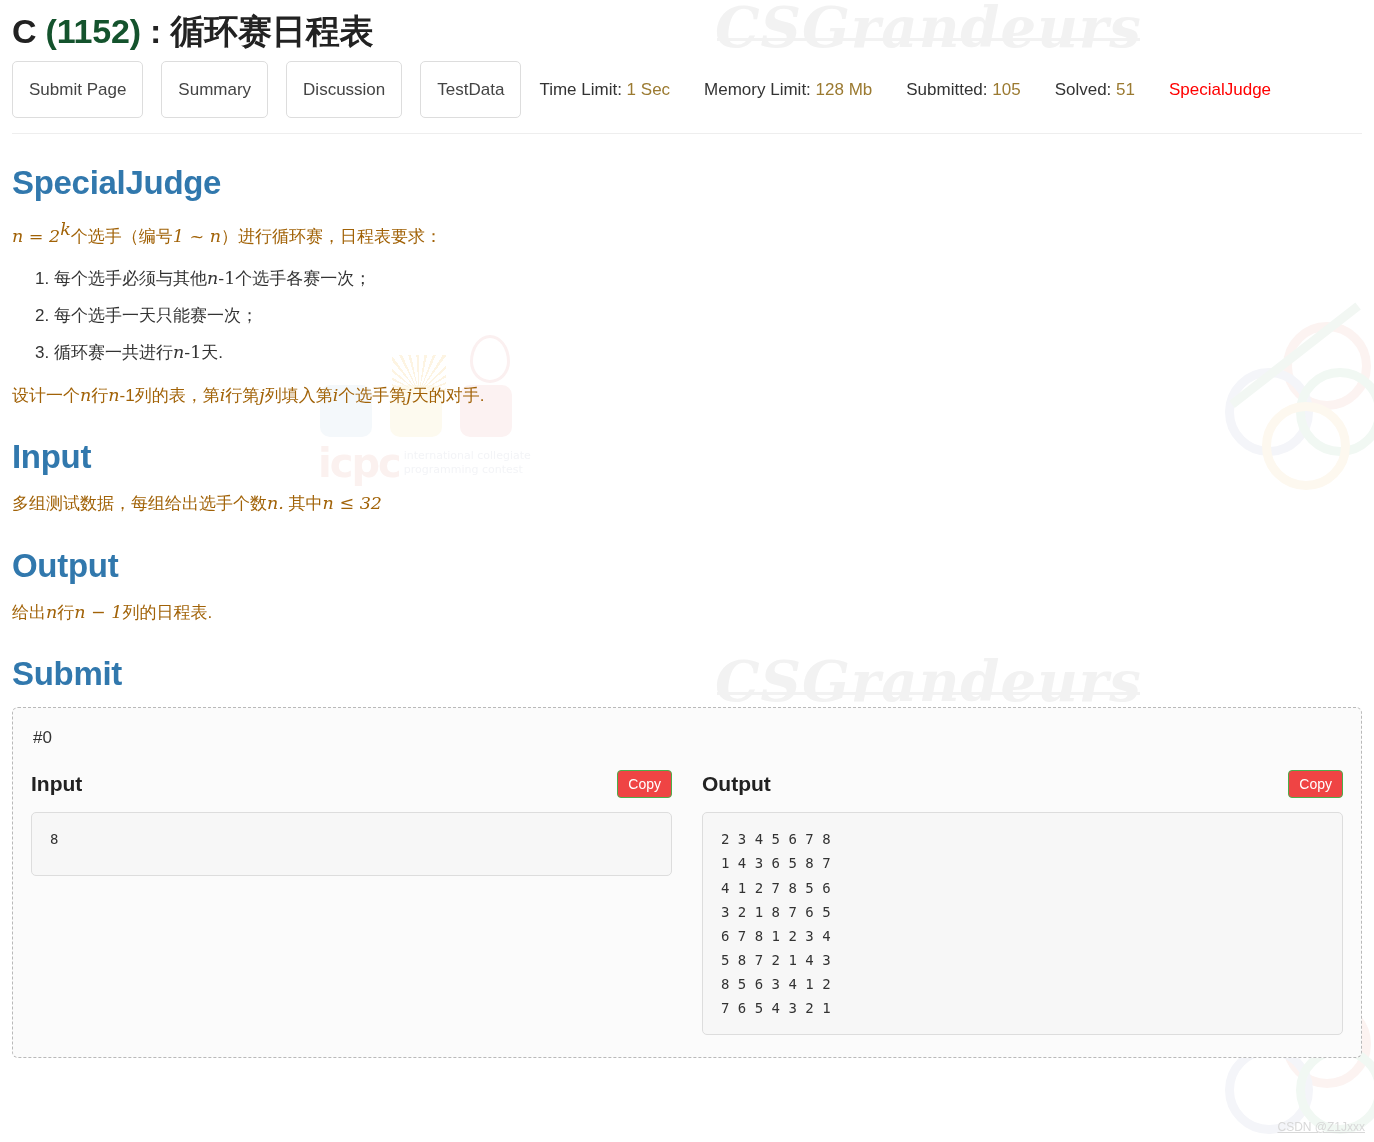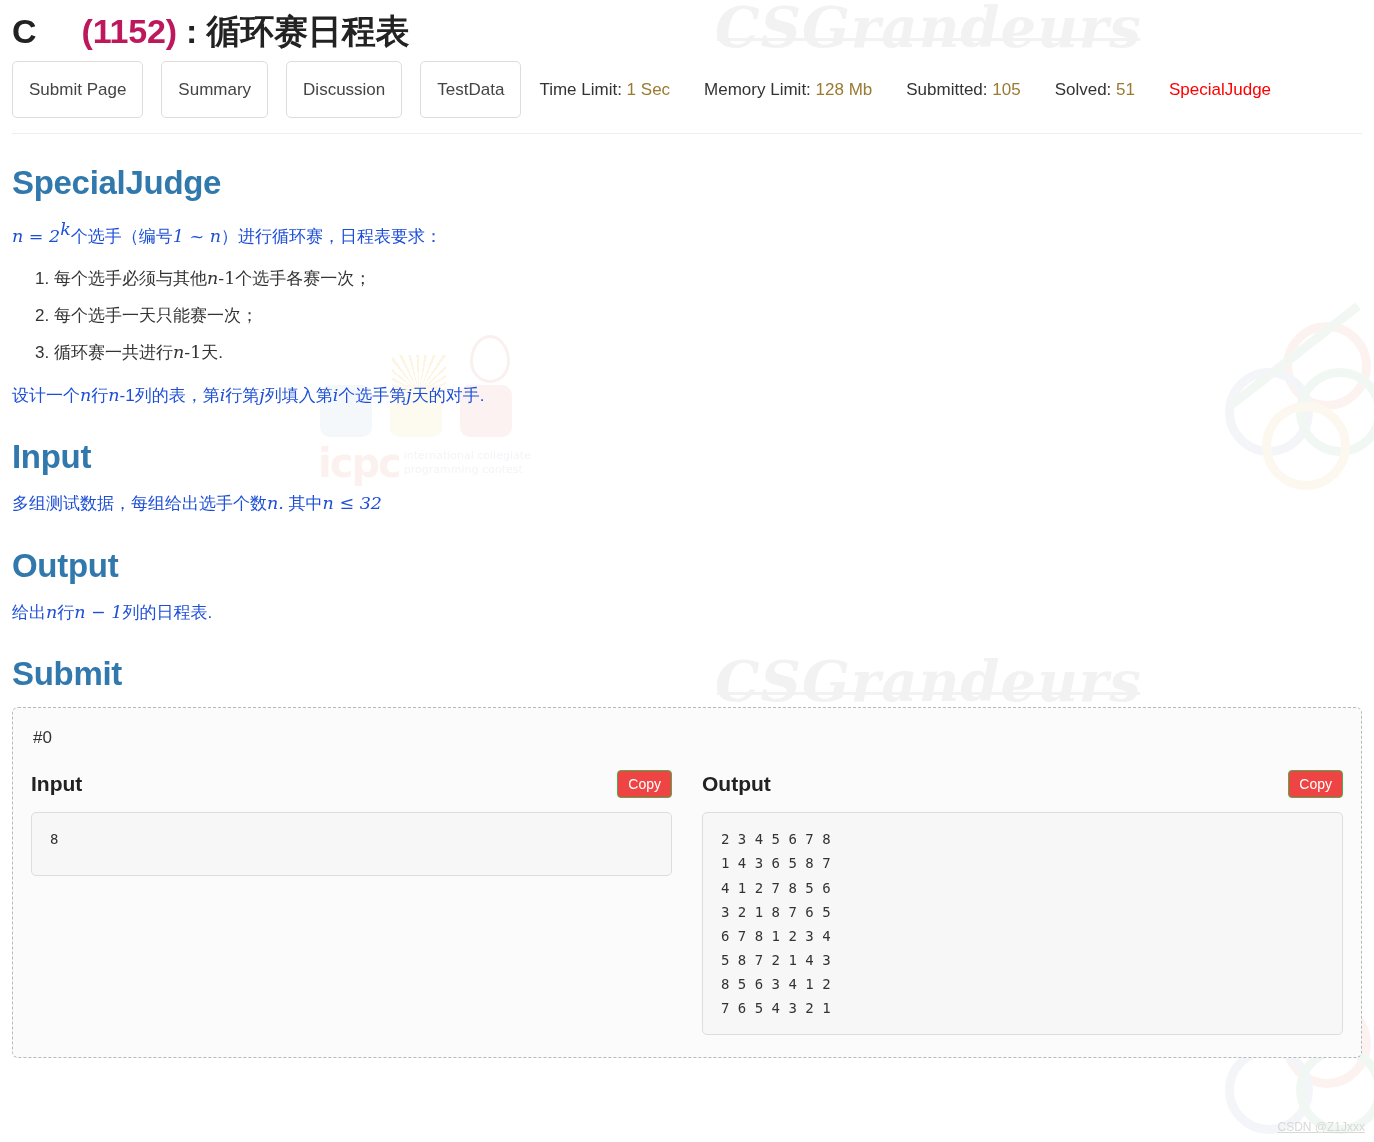--- a/index.html
+++ b/index.html
@@ -110,21 +110,21 @@
   }
 
   .prob-title {
     font-size: 34px;
     font-weight: 700;
     color: #222222;
     margin: 10px 0 0 0;
     letter-spacing: -0.2px;
     line-height: 1.25;
   }
-  .prob-title .pid { color: #be185d; margin-left: 36px; }
+  .prob-title .pid { color: #14532d; }
 
   .toolbar {
     display: flex;
     align-items: center;
     margin-top: 14px;
     height: 46px;
   }
   .btn-outline {
     border: 1px solid #dddddd;
     background: #ffffff;
@@ -152,21 +152,21 @@
   h2.section {
     color: #3178ad;
     font-size: 33px;
     font-weight: 700;
     margin: 30px 0 14px 0;
     letter-spacing: -0.3px;
   }
 
   p.body-text, li.body-text {
     font-size: 17px;
-    color: #1d4ed8;
+    color: #a16207;
     line-height: 1.5;
     margin: 0 0 8px 0;
   }
   ol.rules {
     margin: 18px 0 18px 0;
     padding-left: 42px;
   }
   ol.rules li { margin-bottom: 14px; font-size: 17px; color: #333333; }
 
   

